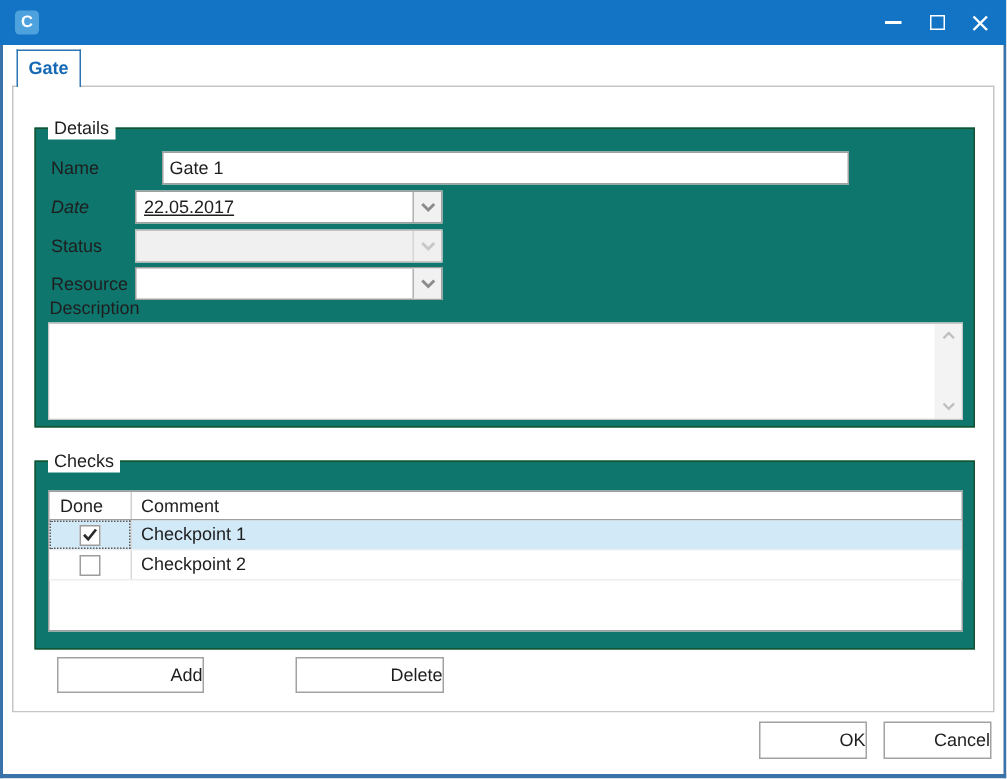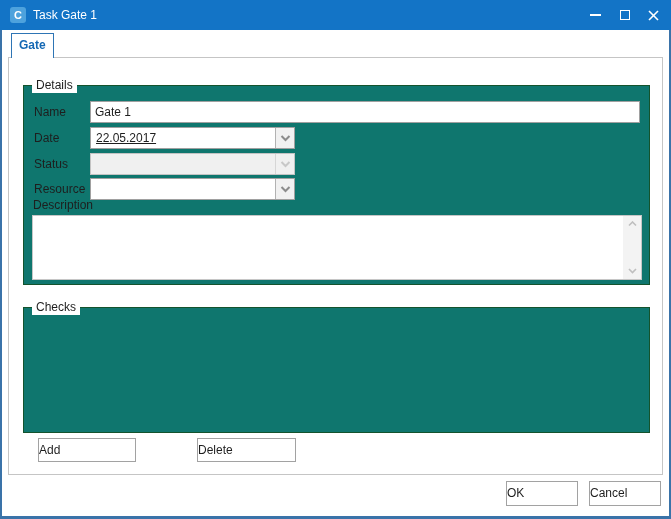--- a/index.html
+++ b/index.html
@@ -60,36 +60,35 @@
   .grid-header .col-done { padding-left:7px; line-height:18px; }
   .grid-header .col-comment { padding-left:6px; line-height:18px; flex:1; }
   .grid-row { display:flex; height:20px; border-bottom:1px solid #ededed; background:#ffffff; }
   .grid-row.selected { background:#d2e9f8; }
   .cell-done { width:55px; border-right:1px solid #d8d8d8; position:relative; display:flex; align-items:center; justify-content:center; }
   .grid-row.selected .cell-done::after { content:""; position:absolute; inset:0; border:1px dotted #5a5a5a; pointer-events:none; }
   .cell-comment { flex:1; padding-left:6px; line-height:19px; }
   .checkbox { width:14px; height:14px; border:1px solid #9d9d9d; background:#ffffff; display:flex; align-items:center; justify-content:center; }
 
   
-  .btn { position:absolute; background:#ffffff; border:1px solid #a2a2a2; text-align:left; font-family:"Liberation Sans", sans-serif; font-size:12px; color:#1e1e1e; }
+  .btn { position:absolute; background:#ffffff; border:1px solid #a2a2a2; text-align:right; font-family:"Liberation Sans", sans-serif; font-size:12px; color:#1e1e1e; }
   .btn-add    { left:29px;  top:380px; width:98px; height:24px; line-height:22px; }
   .btn-delete { left:160px; top:380px; width:99px; height:24px; line-height:22px;margin-left:28px; }
 
   .footer { position:absolute; left:2px; right:2px; top:475px; height:41px; background:#ffffff; z-index:6; }
   .btn-ok     { left:504px; top:6px; width:72px; height:25px; line-height:23px; }
   .btn-cancel { left:587px; top:6px; width:72px; height:25px; line-height:23px; }
 </style>
 </head>
 <body>
 
 <div class="window">
 
   <div class="titlebar">
     <div class="app-icon">C</div>
-    <div class="title-text">Task Gate 1</div>
     <div class="win-controls">
       <div class="win-btn">
         <span class="glyph-min"></span>
       </div>
       <div class="win-btn">
         <span class="glyph-max"></span>
       </div>
       <div class="win-btn">
         <svg width="11" height="11" viewBox="0 0 11 11">
           <line x1="1" y1="1" x2="10" y2="10" stroke="#ffffff" stroke-width="1.6"></line>
@@ -100,23 +99,23 @@
   </div>
 
   <div class="tab">Gate</div>
 
   <div class="tabpanel">
 
     <div class="groupbox group-details">
       <span class="legend">Details</span>
 
       <span class="fld-label" style="top:15px;">Name</span>
-      <input class="textbox" style="top: 15px; width: 550px;" value="Gate 1">
-
-      <span class="fld-label" style="top:41px;">Date</span>
+      <input class="textbox" style="top: 15px; width: 458px; margin-left: 18px;" value="Gate 1">
+
+      <span class="fld-label" style="top:41px;font-style:italic;">Date</span>
       <div class="combo" style="top:41px;">
         <span class="combo-text">22.05.2017</span>
         <span class="combo-arrow">
           <svg width="11" height="7" viewBox="0 0 11 7">
             <polyline points="1.5,1 5.5,5 9.5,1" fill="none" stroke="#8c8c8c" stroke-width="2"></polyline>
           </svg>
         </span>
       </div>
 
       <span class="fld-label" style="top:67px;">Status</span>
@@ -152,20 +151,46 @@
               <polyline points="1,1 4.5,4.5 8,1" fill="none" stroke="#bfbfbf" stroke-width="1.6"></polyline>
             </svg>
           </span>
         </div>
       </div>
     </div>
 
     <div class="groupbox group-checks">
       <span class="legend">Checks</span>
 
+      <div class="grid">
+        <div class="grid-header">
+          <div class="col-done">Done</div>
+          <div class="col-comment">Comment</div>
+        </div>
+
+        <div class="grid-row selected">
+          <div class="cell-done">
+            <span class="checkbox">
+              <svg class="checkmark" width="10" height="9" viewBox="0 0 10 9">
+                <polyline points="1,4.5 3.8,7.5 9,1" fill="none" stroke="#2b2b2b" stroke-width="1.8"></polyline>
+              </svg>
+            </span>
+          </div>
+          <div class="cell-comment">Checkpoint 1</div>
+        </div>
+
+        <div class="grid-row">
+          <div class="cell-done">
+            <span class="checkbox">
+              
+            </span>
+          </div>
+          <div class="cell-comment">Checkpoint 2</div>
+        </div>
+      </div>
     </div>
 
     <div class="btn btn-add">Add</div>
     <div class="btn btn-delete">Delete</div>
   </div>
 
   <div class="footer">
     <div class="btn btn-ok">OK</div>
     <div class="btn btn-cancel">Cancel</div>
   </div>

